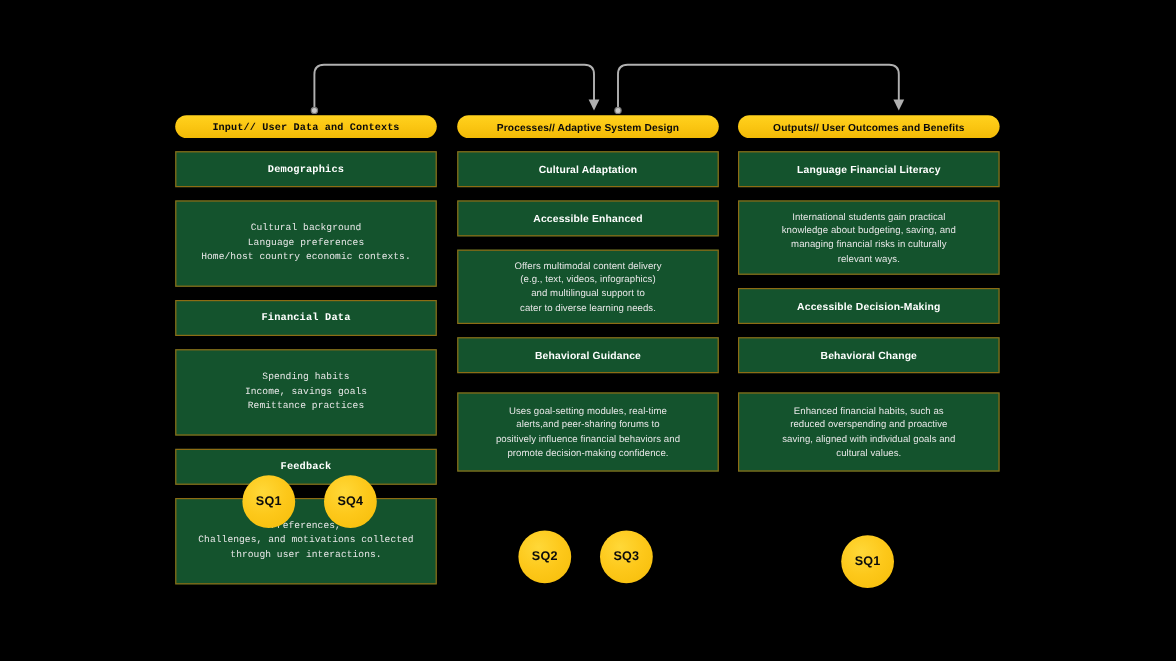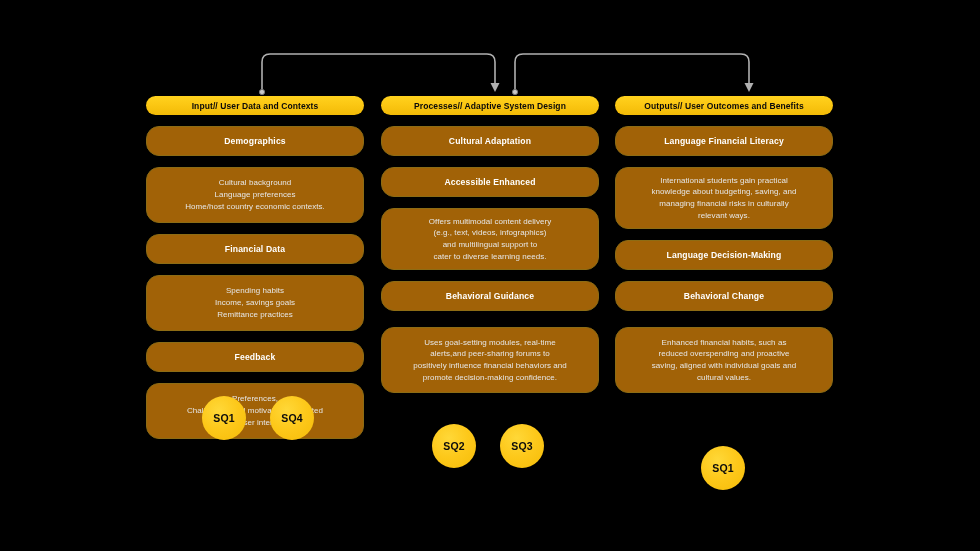--- a/index.html
+++ b/index.html
@@ -27,21 +27,21 @@
     height: 551px;
     pointer-events: none;
   }
 
   
   .column {
     position: absolute;
     top: 96px;
     width: 218px;
   }
-  .col-input    { left: 146px; }
+  .col-input    { left: 146px; font-family: Liberation Mono, monospace; }
   .col-process  { left: 381px; }
   .col-output   { left: 615px; }
 
   
   .col-header {
     height: 19px;
     border-radius: 10px;
     background: linear-gradient(to bottom, #ffd21e 0%, #fcc814 42%, #f2ba06 100%);
     color: #0a0a0a;
     font-size: 8.5px;
@@ -51,22 +51,22 @@
     align-items: center;
     justify-content: center;
     text-align: center;
     box-shadow: 0 1px 2px rgba(0,0,0,0.55);
   }
 
   
   .box {
     margin-top: 11px;
     border: 1px solid #8d6c14;
-    border-radius: 13px;
-    background: #a16207;
+    border-radius: 0;
+    background: #14532d;
     display: flex;
     align-items: center;
     justify-content: center;
     text-align: center;
     color: #f1f1f1;
     box-sizing: border-box;
     padding: 0 10px;
   }
   .box.title-box {
     height: 30px;
@@ -75,21 +75,21 @@
     letter-spacing: 0.15px;
     color: #ffffff;
   }
   .box.body-box {
     font-size: 8px;
     font-weight: 400;
     line-height: 1.47;
     color: #e6e6e6;
     letter-spacing: 0.05px;
   }
-  .box.h3 { height: 56px; }
+  .box.h3 { height: 72px; }
   .box.h4 { height: 62px; }
   .box.h4b { height: 66px; margin-top: 16px; }
 
   .box-text { display: block; white-space: pre-line; }
 
   
   .sq-group {
     position: absolute;
     display: flex;
     gap: 24px;
@@ -101,21 +101,21 @@
     background: radial-gradient(circle at 38% 32%, #ffd838 0%, #fdc81a 48%, #f5bc08 100%);
     color: #0b0b0b;
     font-size: 10.5px;
     font-weight: 700;
     display: flex;
     align-items: center;
     justify-content: center;
     letter-spacing: 0.2px;
   }
   .sq-input   { left: 202px; top: 396px; }
-  .sq-process { left: 432px; top: 424px; }
+  .sq-process { left: 432px; top: 442px; }
   .sq-output  { left: 701px; top: 446px; }
 </style>
 </head>
 <body>
 
 <div id="canvas">
 
   <svg id="connectors" viewBox="0 0 980 551" xmlns="http://www.w3.org/2000/svg">
     <g fill="none" stroke="#b0b0b0" stroke-width="1.6" stroke-linecap="round">
 
@@ -197,21 +197,21 @@
       <span class="box-text">Language Financial Literacy</span>
     </div>
     <div class="box body-box h4">
       <span class="box-text">International students gain practical
 knowledge about budgeting, saving, and
 managing financial risks in culturally
 relevant ways.</span>
     </div>
 
     <div class="box title-box">
-      <span class="box-text">Language Decision-Making</span>
+      <span class="box-text">Accessible Decision-Making</span>
     </div>
 
     <div class="box title-box">
       <span class="box-text">Behavioral Change</span>
     </div>
     <div class="box body-box h4b">
       <span class="box-text">Enhanced financial habits, such as
 reduced overspending and proactive
 saving, aligned with individual goals and
 cultural values.</span>

